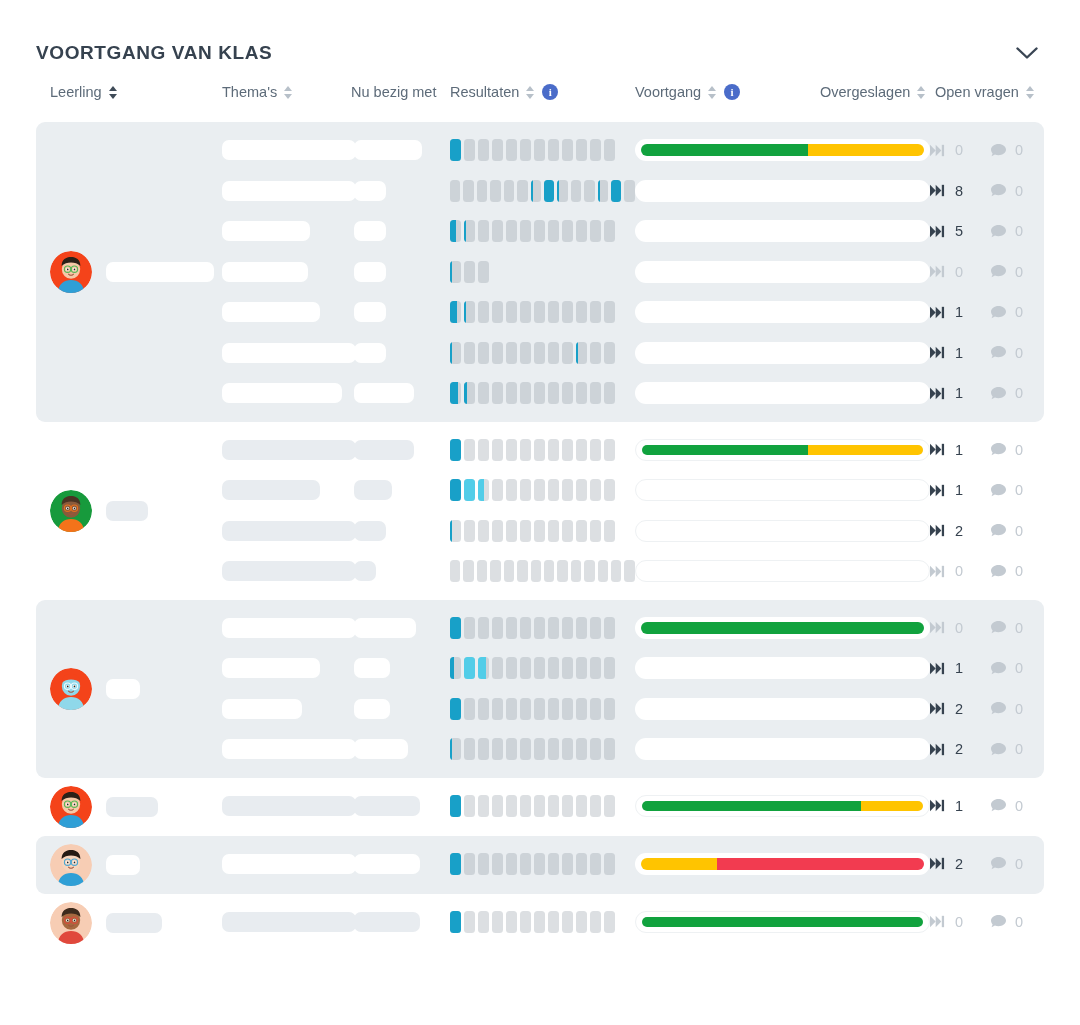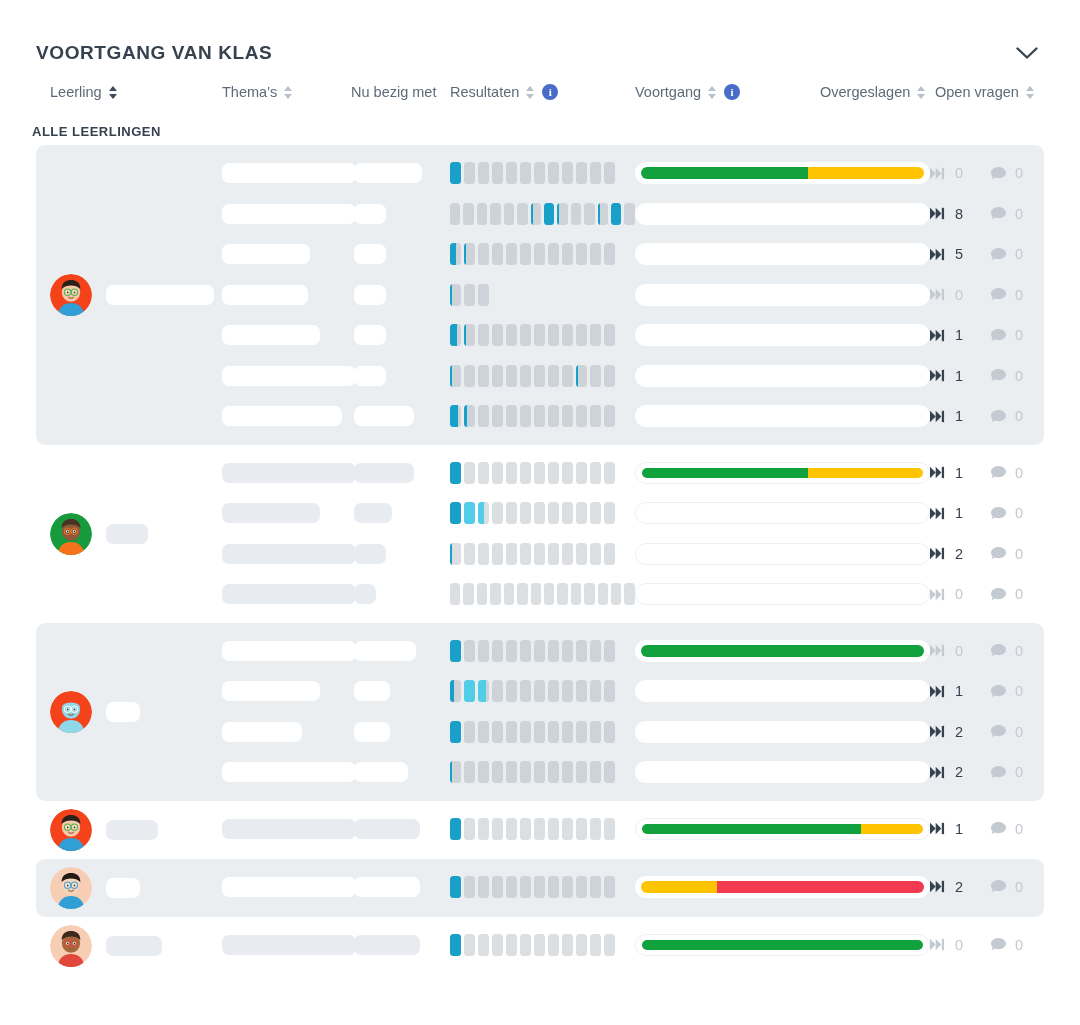--- a/index.html
+++ b/index.html
@@ -184,21 +184,20 @@
     <div class="ch-overgeslagen">
       <span>Overgeslagen</span>
       <span class="sort"></span>
     </div>
     <div class="ch-openvragen">
       <span>Open vragen</span>
       <span class="sort"></span>
     </div>
   </div>
 
-  <div class="section-label">ALLE LEERLINGEN</div>
 
   <div class="groups" id="groups">
       <div class="group alt">
         <div class="g-avatar-col">
           <div class="avatar"><svg viewBox="0 0 42 42" width="42" height="42">
               <circle cx="21" cy="21" r="21" fill="#f4431a"></circle>
               <path d="M8 42 C8 33 14 29 21 29 C28 29 34 33 34 42 Z" fill="#2f9fd6"></path>
               <ellipse cx="21" cy="18" rx="9.2" ry="9.8" fill="#f6c9a8"></ellipse>
               <path d="M11.6 15 C11.6 8.5 16 6 21 6 C26 6 30.4 8.5 30.4 15 C28 12.5 24.5 11.5 21 11.5 C17.5 11.5 14 12.5 11.6 15 Z" fill="#2b2118"></path>
               <circle cx="17.6" cy="18.2" r="1.5" fill="#ffffff"></circle>

